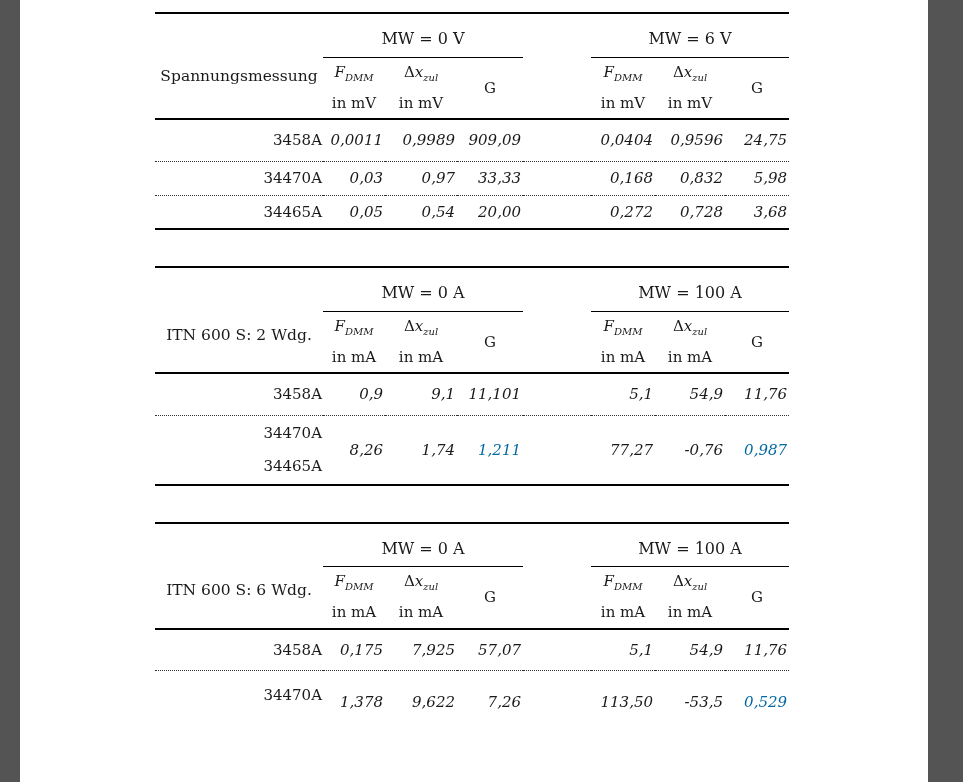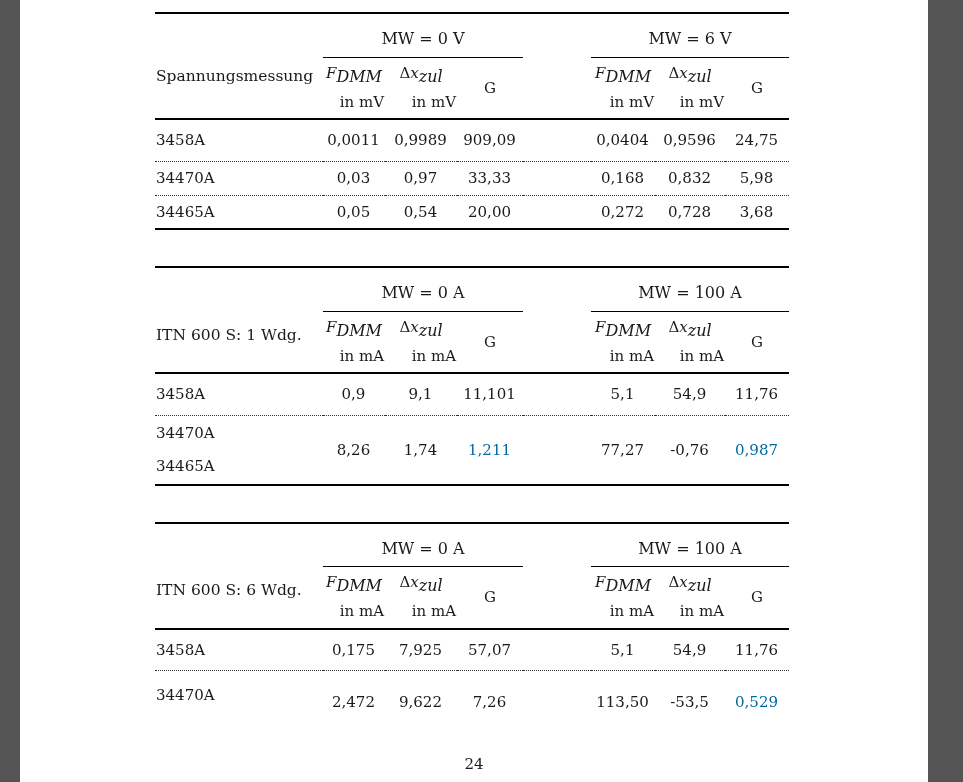--- a/index.html
+++ b/index.html
@@ -39,37 +39,38 @@
 
   tr.ghead td { height: 44px; vertical-align: middle; }
   td.grp {
     text-align: center;
     border-bottom: 1px solid #000;
     font-size: 16px;
     padding-top: 8px;
   }
   td.lbl {
     vertical-align: top;
+    text-align: center;
     font-size: 15.5px;
     border-bottom: 2px solid #000;
   }
   .t1 td.lbl { padding-top: 20px; }
   .t2 td.lbl, .t3 td.lbl { padding-top: 30px; }
   td.gapcell { border-bottom: 2px solid #000; }
   tr.chead td { height: 62px; vertical-align: middle; text-align: center; border-bottom: 2px solid #000; }
   .sym { line-height: 24px; }
-  .unit { line-height: 26px; text-align: right; }
+  .unit { line-height: 26px; }
   .it { font-style: italic; }
-  sub.ms { font-size: 16px; font-style: italic; }
+  sub.ms { font-size: 10px; font-style: italic; }
 
   tbody td { height: 34px; vertical-align: middle; }
   tbody tr.first td { height: 42px; }
   tbody tr + tr { border-top: 1px dotted #333; }
-  td.dev { text-align: left; }
-  td.num { text-align: center; padding-right: 2px; }
+  td.dev { text-align: right; }
+  td.num { text-align: right; padding-right: 2px; font-style: italic; }
   tr.mrow td { height: 65px; }
   tr.mrow td.dev div { line-height: 33px; }
   .t3 tr.mrow td { height: 62px; }
   .t3 tr.mrow td.dev { vertical-align: top; padding-top: 8px; }
   .red { color: #0369a1; }
 
   .pagenum { margin-top: 22px; text-align: center; font-size: 15px; }
 </style>
 </head>
 <body>
@@ -161,21 +162,21 @@
         <col class="c-a">
         <col class="c-b">
         <col class="c-c">
       <col class="c-gap">
         <col class="c-d">
         <col class="c-e">
         <col class="c-f">
     </colgroup>
     <thead>
       <tr class="ghead">
-        <td class="lbl" rowspan="2">ITN 600 S: 1 Wdg.</td>
+        <td class="lbl" rowspan="2">ITN 600 S: 2 Wdg.</td>
         <td class="grp" colspan="3"><span>MW = 0 A</span></td>
         <td class="gapcell" rowspan="2"></td>
         <td class="grp" colspan="3"><span>MW = 100 A</span></td>
       </tr>
       <tr class="chead">
         <td>
           <div class="sym"><span class="it">F</span><sub class="ms">DMM</sub></div>
           <div class="unit">in mA</div>
         </td>
         <td>
@@ -280,25 +281,24 @@
         <td class="num">57,07</td>
         <td></td>
         <td class="num">5,1</td>
         <td class="num">54,9</td>
         <td class="num">11,76</td>
       </tr>
       <tr class="mrow">
         <td class="dev">
           <div>34470A</div>
         </td>
-        <td class="num">2,472</td>
+        <td class="num">1,378</td>
         <td class="num">9,622</td>
         <td class="num">7,26</td>
         <td></td>
         <td class="num">113,50</td>
         <td class="num">-53,5</td>
         <td class="num red">0,529</td>
       </tr>
     </tbody>
   </table>
 
-  <div class="pagenum">24</div>
 </div>
 
 </body></html>

